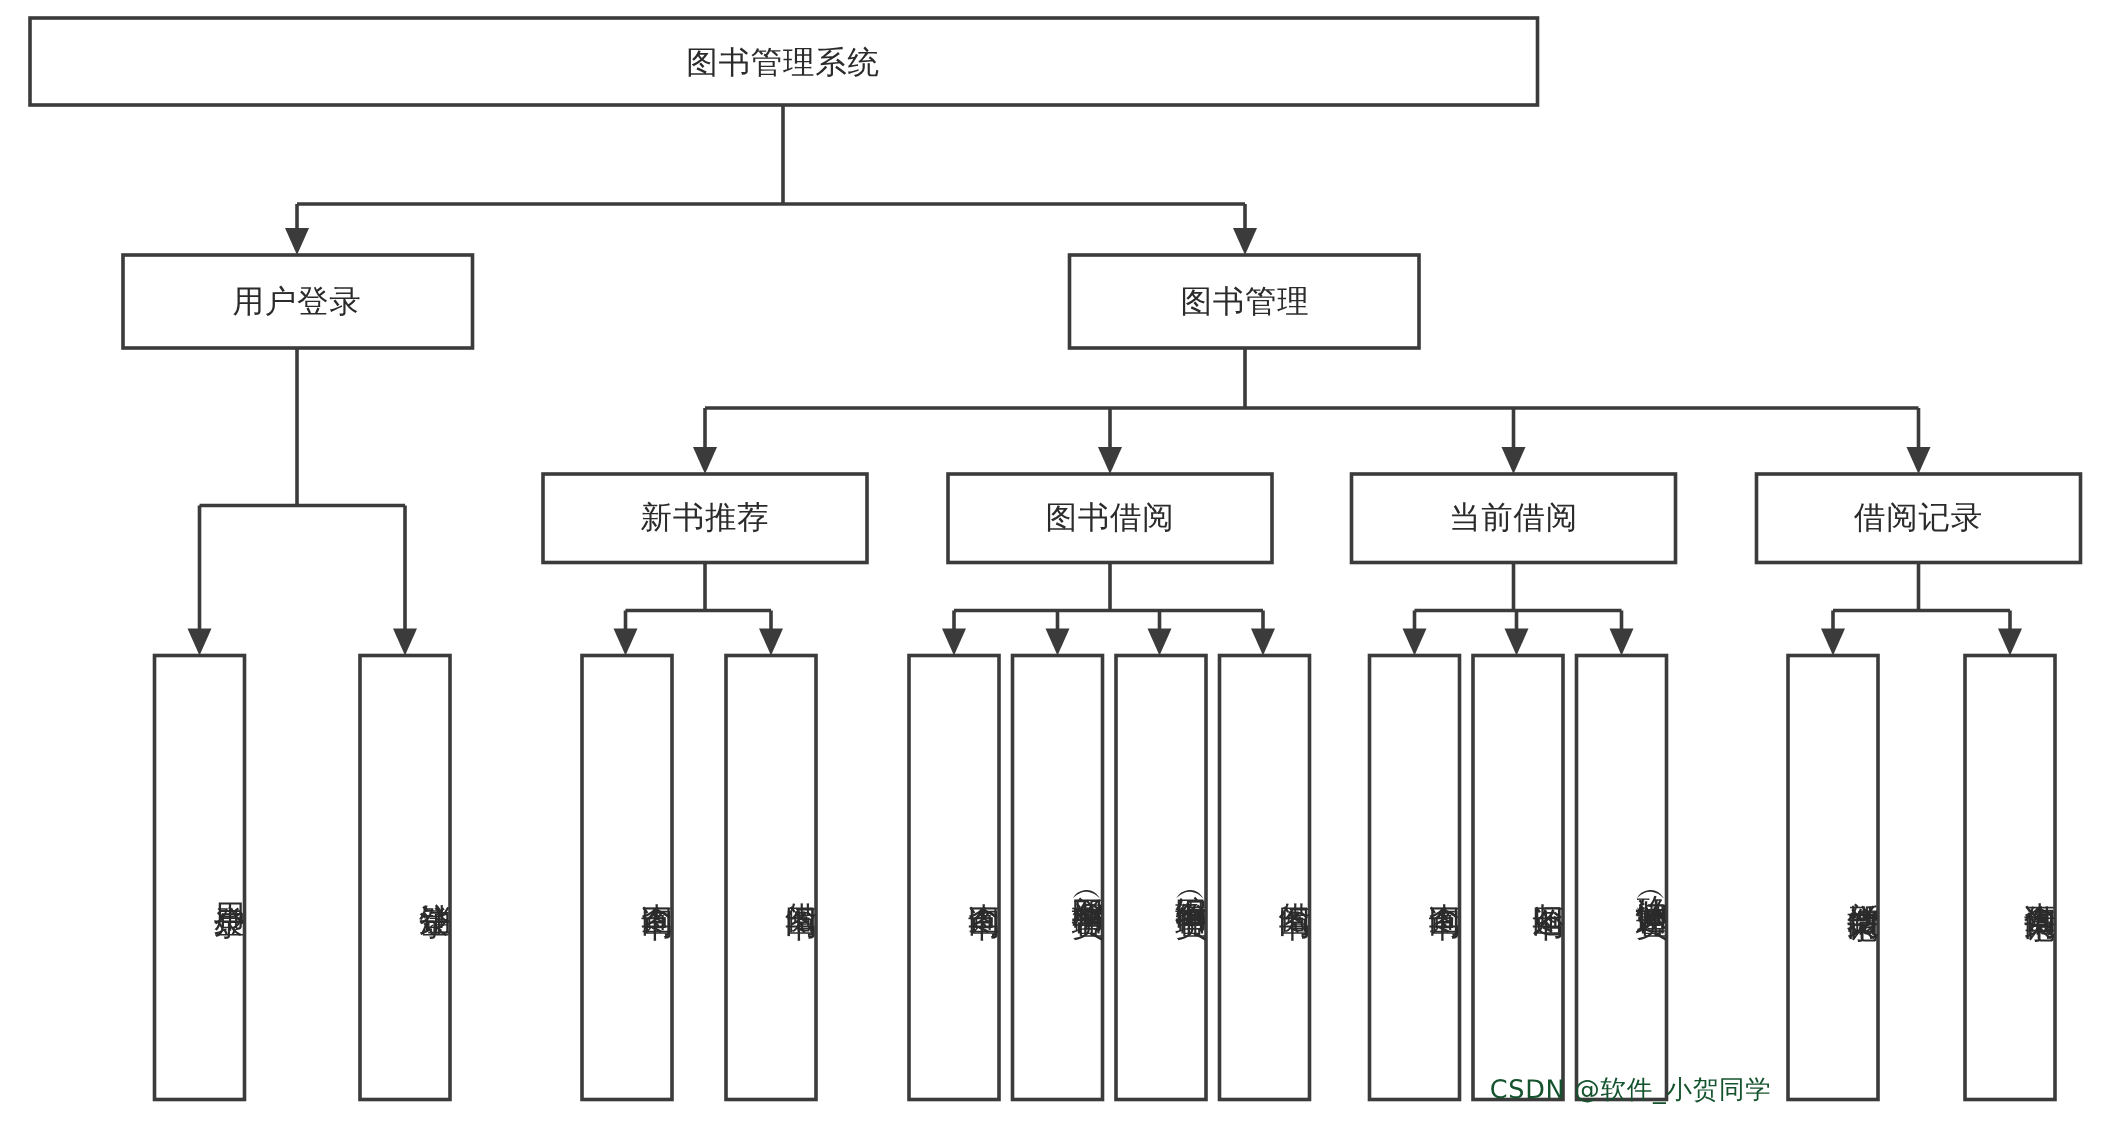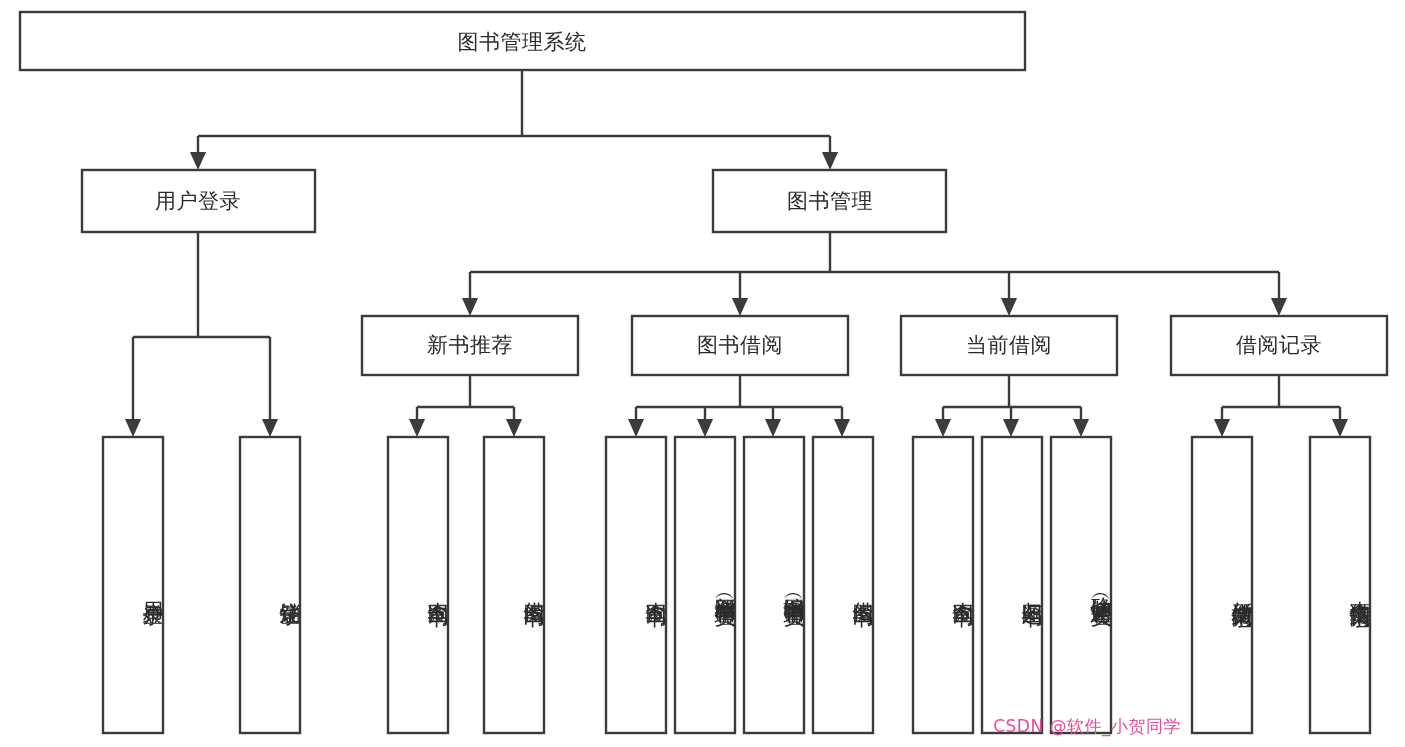--- a/index.html
+++ b/index.html
@@ -65,21 +65,21 @@
     text-align: center;
     white-space: nowrap;
     pointer-events: none;
   }
   .watermark {
     position: absolute;
     right: 14px;
     bottom: 9px;
     font-family: "DejaVu Sans", "Liberation Sans", sans-serif;
     font-size: 17px;
-    color: #ec4899;
+    color: #14532d;
     letter-spacing: 0.5px;
     white-space: nowrap;
   }
 </style>
 </head>
 <body>
 
 <div id="diagram-root">
 
   <svg id="flow-svg" viewBox="0 0 1405 747">

